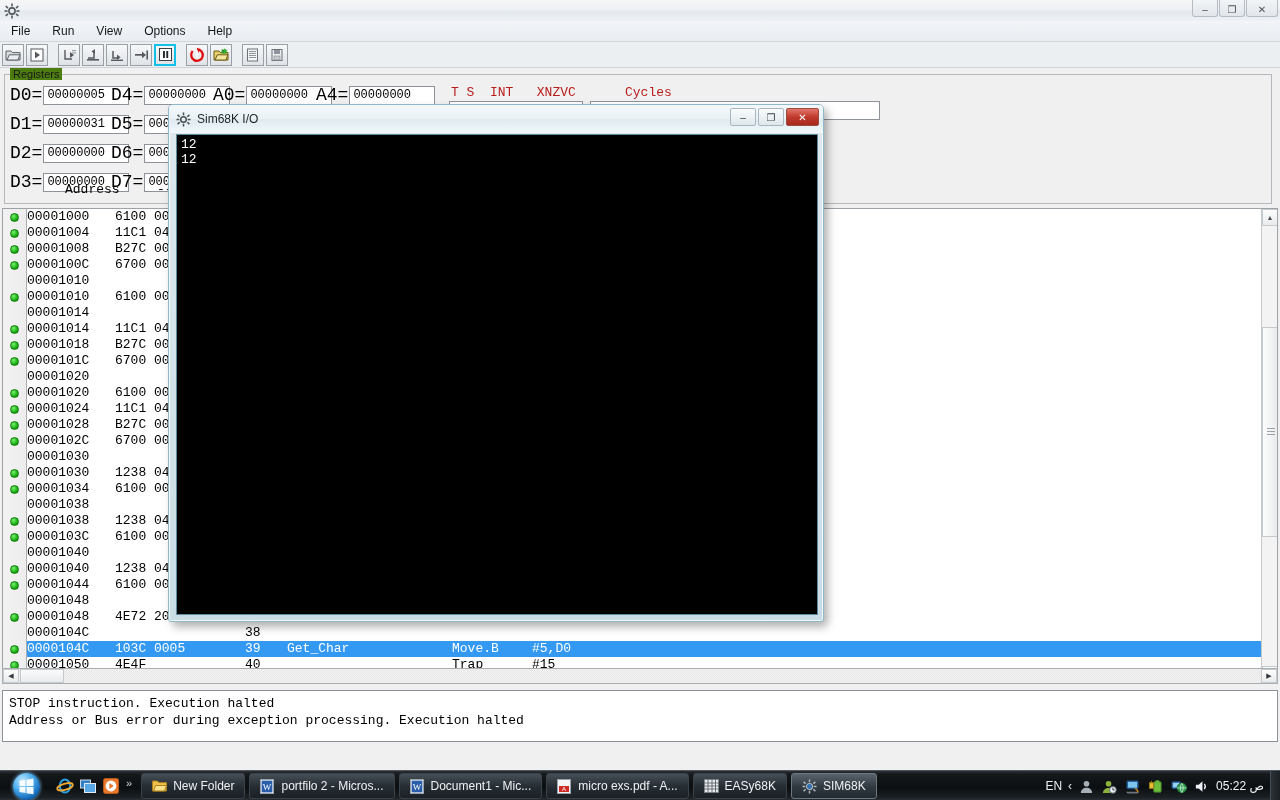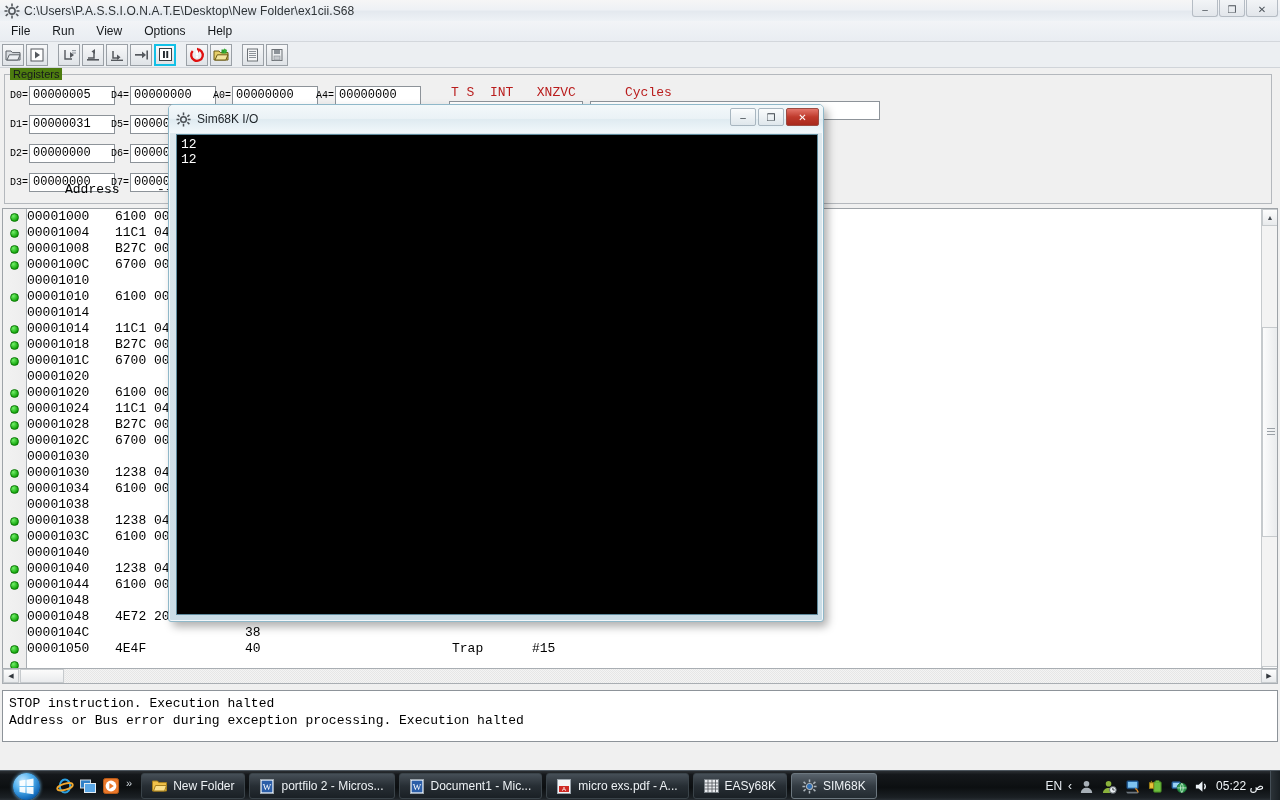--- a/index.html
+++ b/index.html
@@ -49,21 +49,21 @@
   .tbtn.active{border:2px solid #13c0e6;}
   .tbtn svg{display:block;}
 
   
   .regbox{
     position:absolute;left:4px;top:74px;width:1268px;height:130px;
     border:1px solid #b4b8bd;background:#f0f0f0;box-sizing:border-box;
   }
   .reglegend{position:absolute;left:10px;top:68px;background:#4d7c0f;padding:0 3px;font-size:11px;color:#16191c;}
   .regrow{position:absolute;display:flex;align-items:center;height:22px;}
-  .reglbl{font-family:"Liberation Mono",monospace;font-size:10px;color:#000;margin-right:1px;white-space:pre;}
+  .reglbl{font-family:"Liberation Mono",monospace;font-size:18px;color:#000;margin-right:1px;white-space:pre;}
   .regfield{
     width:86px;height:19px;border:1px solid #8d9399;background:#fff;
     font-family:"Liberation Mono",monospace;font-size:12px;color:#000;
     display:flex;align-items:center;padding-left:3px;box-sizing:border-box;
   }
   .flaghdr{position:absolute;font-family:"Liberation Mono",monospace;font-size:13px;color:#b91c1c;white-space:pre;}
   .flagfield{position:absolute;height:19px;border:1px solid #8d9399;background:#fff;box-sizing:border-box;}
   .addrlbl{position:absolute;font-family:"Liberation Mono",monospace;font-size:13px;color:#000;white-space:pre;margin-left:32px;}
 
   
@@ -174,21 +174,20 @@
             <rect x="7.2" y="12.5" width="1.6" height="3"></rect>
           <rect x="0.5" y="7.2" width="3" height="1.6"></rect>
             <rect x="12.5" y="7.2" width="3" height="1.6"></rect>
           <rect x="2" y="2.6" width="1.6" height="3" transform="rotate(-45 2.8 4.1)"></rect>
           <rect x="12.4" y="10.4" width="1.6" height="3" transform="rotate(-45 13.2 11.9)"></rect>
           <rect x="2" y="10.4" width="1.6" height="3" transform="rotate(45 2.8 11.9)"></rect>
           <rect x="12.4" y="2.6" width="1.6" height="3" transform="rotate(45 13.2 4.1)"></rect>
         </g>
       </svg>
     </span>
-    <span class="tb-title">C:\Users\P.A.S.S.I.O.N.A.T.E\Desktop\New Folder\ex1cii.S68</span>
     <div class="wincontrols">
       <div class="wc">–</div>
       <div class="wc">❐</div>
       <div class="wc close">✕</div>
     </div>
   </div>
 
   <div class="menubar">
     <div class="menuitem">File</div>
     <div class="menuitem">Run</div>
@@ -403,20 +402,21 @@
         <div class="drow"><span class="c-addr">00001034</span><span class="c-hex">6100 001</span><span class="c-num"></span><span class="c-lbl"></span><span class="c-op"></span><span class="c-args"></span></div>
         <div class="drow"><span class="c-addr">00001038</span><span class="c-hex"></span><span class="c-num"></span><span class="c-lbl"></span><span class="c-op"></span><span class="c-args"></span></div>
         <div class="drow"><span class="c-addr">00001038</span><span class="c-hex">1238 040</span><span class="c-num"></span><span class="c-lbl"></span><span class="c-op"></span><span class="c-args"></span></div>
         <div class="drow"><span class="c-addr">0000103C</span><span class="c-hex">6100 001</span><span class="c-num"></span><span class="c-lbl"></span><span class="c-op"></span><span class="c-args"></span></div>
         <div class="drow"><span class="c-addr">00001040</span><span class="c-hex"></span><span class="c-num"></span><span class="c-lbl"></span><span class="c-op"></span><span class="c-args"></span></div>
         <div class="drow"><span class="c-addr">00001040</span><span class="c-hex">1238 040</span><span class="c-num"></span><span class="c-lbl"></span><span class="c-op"></span><span class="c-args"></span></div>
         <div class="drow"><span class="c-addr">00001044</span><span class="c-hex">6100 000</span><span class="c-num"></span><span class="c-lbl"></span><span class="c-op"></span><span class="c-args"></span></div>
         <div class="drow"><span class="c-addr">00001048</span><span class="c-hex"></span><span class="c-num"></span><span class="c-lbl"></span><span class="c-op"></span><span class="c-args"></span></div>
         <div class="drow"><span class="c-addr">00001048</span><span class="c-hex">4E72 200</span><span class="c-num"></span><span class="c-lbl"></span><span class="c-op"></span><span class="c-args"></span></div>
         <div class="drow"><span class="c-addr">0000104C</span><span class="c-hex"></span><span class="c-num">38</span><span class="c-lbl"></span><span class="c-op"></span><span class="c-args"></span></div>
+        <div class="drow sel"><span class="c-addr">0000104C</span><span class="c-hex">103C 0005</span><span class="c-num">39</span><span class="c-lbl">Get_Char</span><span class="c-op">Move.B</span><span class="c-args">#5,D0</span></div>
         <div class="drow"><span class="c-addr">00001050</span><span class="c-hex">4E4F</span><span class="c-num">40</span><span class="c-lbl"></span><span class="c-op">Trap</span><span class="c-args">#15</span></div>
       </div>
     <div class="vsb">
       <div class="vsb-arrow">▲</div>
       <div class="vsb-thumb" style="top:118px;height:210px;">
         <span class="vsb-grip">
             <i></i>
             <i></i>
             <i></i>
           </span>

